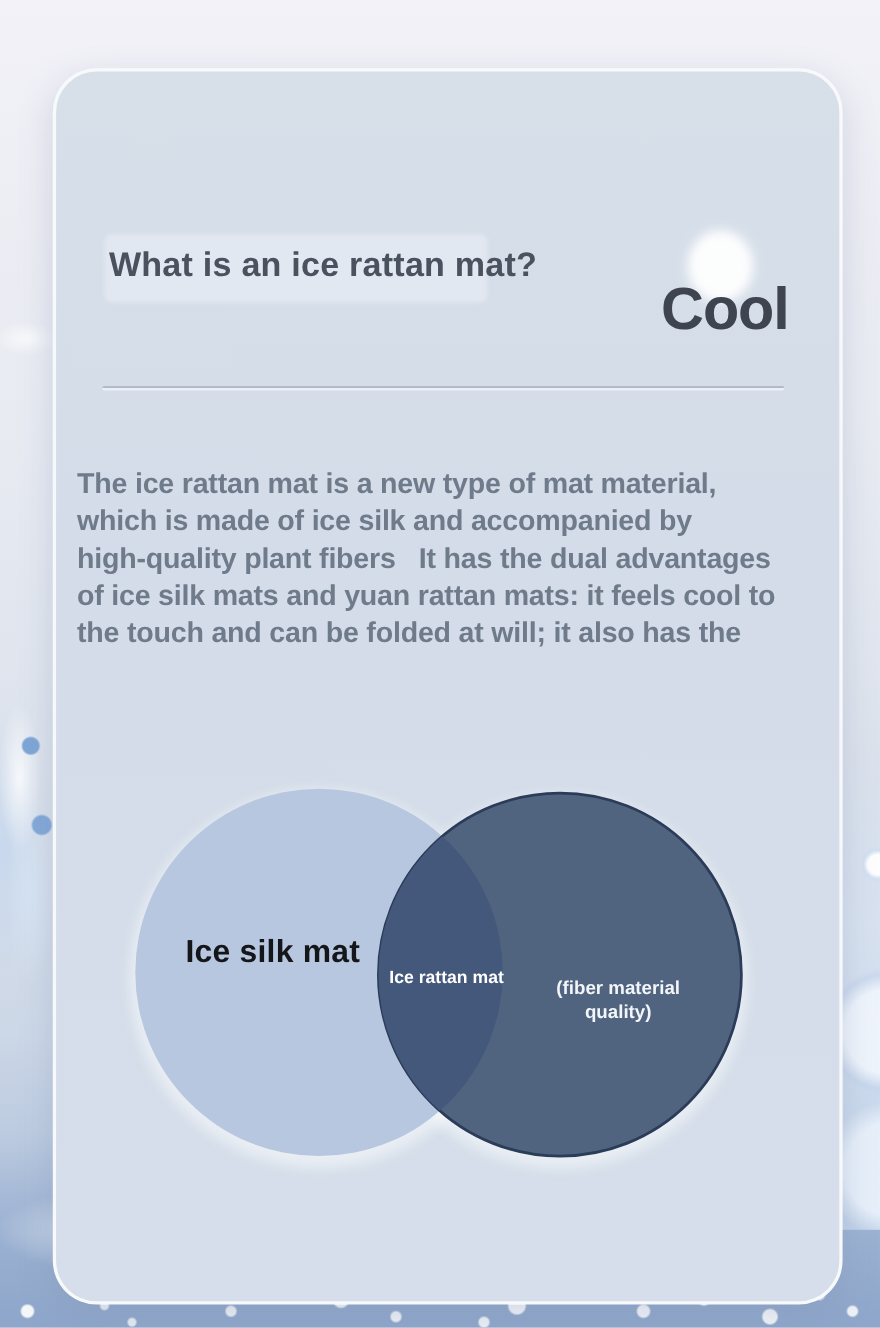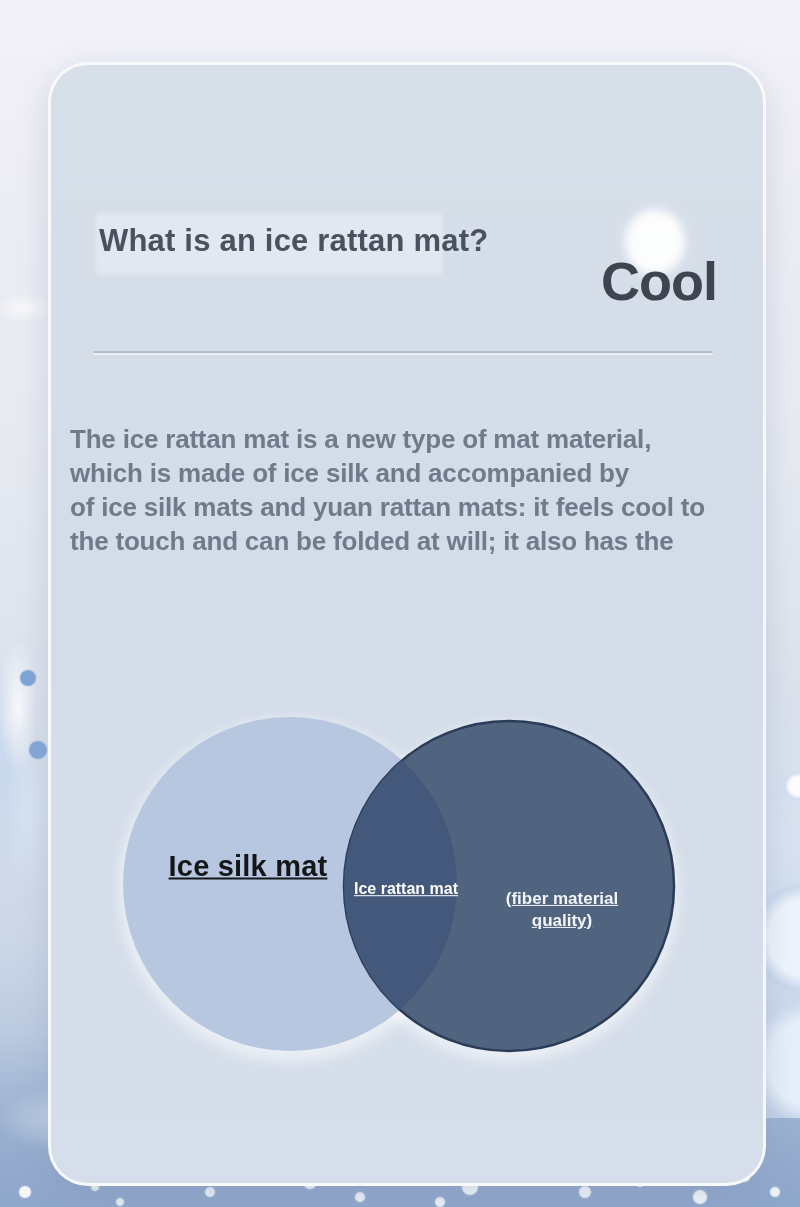--- a/index.html
+++ b/index.html
@@ -87,21 +87,21 @@
   .intro{position:absolute;left:19px;top:357px;}
   .intro-line{
     white-space:pre;font-size:26px;font-weight:bold;color:#6f7b8b;
     line-height:34px;letter-spacing:-.2px;
   }
   
   .venn{position:absolute;left:42px;top:628px;width:600px;height:380px;}
   .venn svg{position:absolute;left:0;top:0;}
   .v-label{
     position:absolute;transform:translate(-50%,-50%);
-    text-align:center;font-weight:bold;text-decoration:underline;
+    text-align:center;font-weight:bold;
   }
   .v-left-main{left:155px;top:173px;font-size:29px;color:#15161a;white-space:nowrap;letter-spacing:.2px;}
   .v-left-sub{left:155px;top:220px;font-size:22px;color:#23252e;white-space:nowrap;}
   .v-mid{left:313px;top:196px;font-size:16px;color:#ffffff;width:116px;line-height:1.35;}
   .v-right-main{left:469px;top:171px;font-size:22px;color:#ffffff;white-space:nowrap;letter-spacing:.2px;}
   .v-right-sub{left:469px;top:217px;font-size:17px;color:#f2f5f9;width:150px;line-height:1.3;text-align:center;}
 </style>
 </head>
 <body>
 
@@ -120,20 +120,21 @@
     <div class="cool">
       <div class="cool-glow"></div>
       <span class="cool-text">Cool</span>
     </div>
 
     <div class="divider"></div>
 
     <div class="intro">
       <div class="intro-line">The ice rattan mat is a new type of mat material,</div>
       <div class="intro-line">which is made of ice silk and accompanied by</div>
+      <div class="intro-line">high-quality plant fibers   It has the dual advantages</div>
       <div class="intro-line">of ice silk mats and yuan rattan mats: it feels cool to</div>
       <div class="intro-line">the touch and can be folded at will; it also has the</div>
     </div>
 
     <div class="venn">
       <svg width="600" height="380" viewBox="0 0 600 380">
         <defs>
           <clipPath id="clipLeft">
               <circle cx="197" cy="191" r="167"></circle>
             </clipPath>

